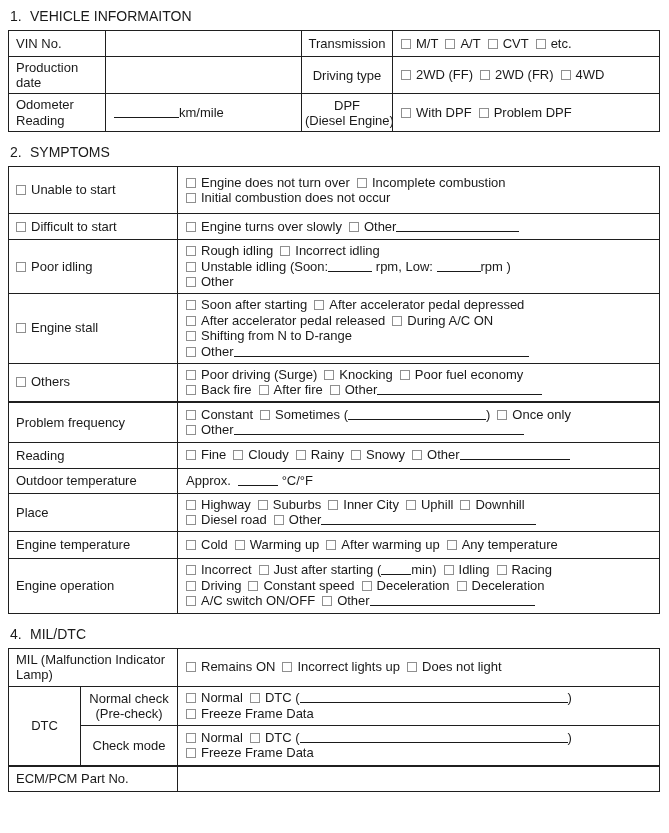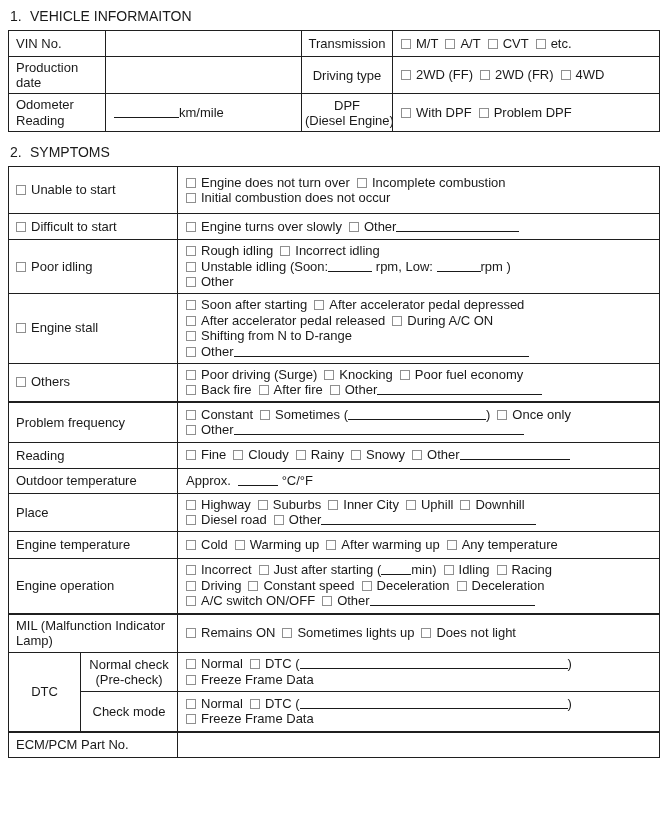--- a/index.html
+++ b/index.html
@@ -184,34 +184,37 @@
       <td class="lbl">Engine operation</td>
       <td>
             <div class="rl"><span class="cb"></span><span class="tx">Incorrect</span><span class="cb"></span><span class="tx">Just after starting (</span><span class="ln" style="width: 30px;"></span><span class="tx">min)</span><span class="cb"></span><span class="tx">Idling</span><span class="cb"></span><span class="tx">Racing</span></div>
             <div class="rl"><span class="cb"></span><span class="tx">Driving</span><span class="cb"></span><span class="tx">Constant speed</span><span class="cb"></span><span class="tx">Deceleration</span><span class="cb"></span><span class="tx">Deceleration</span></div>
             <div class="rl"><span class="cb"></span><span class="tx">A/C switch ON/OFF</span><span class="cb"></span><span class="tx">Other</span><span class="ln" style="width: 165px;"></span></div>
           </td>
     </tr>
     </tbody>
   </table>
 
+  <div class="sec-title">
+    <span class="sec-num">4.</span><span>MIL/DTC</span>
+  </div>
   <table>
     <colgroup>
         <col style="width:72px">
         <col style="width:97px">
         <col style="width:482px">
       </colgroup>
     <tbody>
     <tr style="height:36px">
       <td class="lbl" colspan="2">
             <div class="rl"><span class="tx">MIL (Malfunction Indicator</span></div>
             <div class="rl"><span class="tx">Lamp)</span></div>
           </td>
       <td>
-            <div class="rl"><span class="cb"></span><span class="tx">Remains ON</span><span class="cb"></span><span class="tx">Sometimes lights up</span><span class="cb"></span><span class="tx">Does not light</span></div>
+            <div class="rl"><span class="cb"></span><span class="tx">Remains ON</span><span class="cb"></span><span class="tx">Incorrect lights up</span><span class="cb"></span><span class="tx">Does not light</span></div>
           </td>
     </tr>
     <tr style="height:39px">
       <td class="ctr" rowspan="2">DTC</td>
       <td class="ctr">
             <div class="rl"><span class="tx">Normal check</span></div>
             <div class="rl"><span class="tx">(Pre-check)</span></div>
           </td>
       <td>
             <div class="rl"><span class="cb"></span><span class="tx">Normal</span><span class="cb"></span><span class="tx">DTC (</span><span class="ln" style="width: 268px;"></span><span class="tx">)</span></div>

